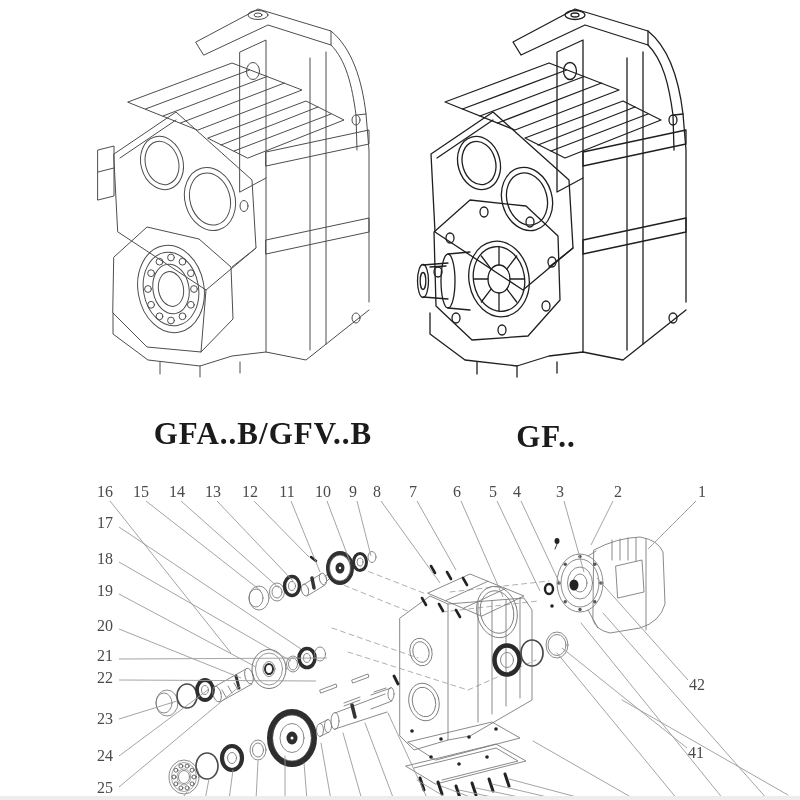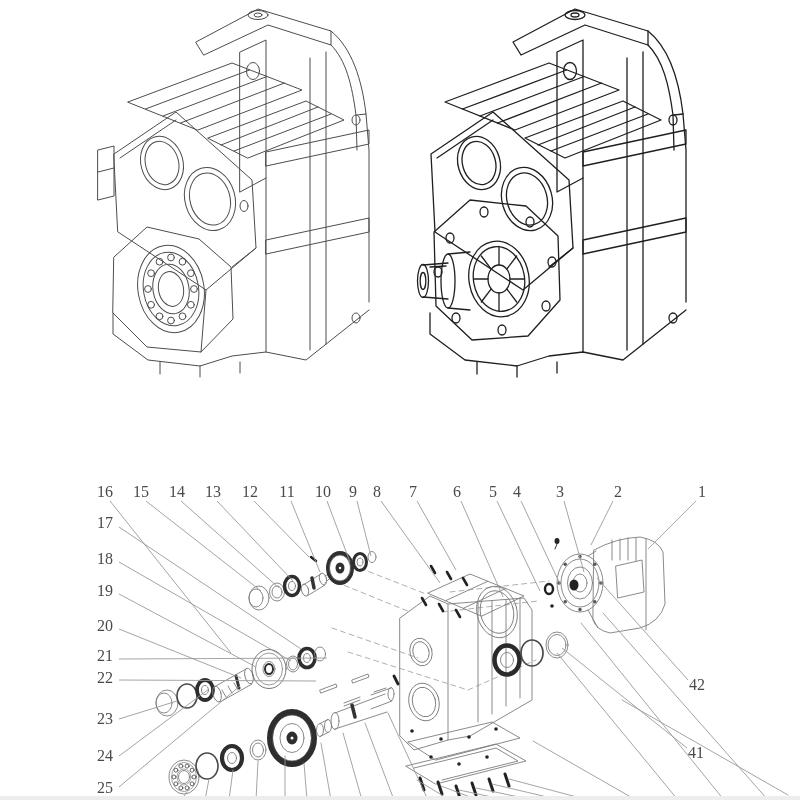--- a/index.html
+++ b/index.html
@@ -440,15 +440,17 @@
         <text x="105" y="761" text-anchor="middle" fill="#4a4a4a" font-size="16" font-family="&quot;Liberation Serif&quot;, serif">24</text>
         <line x1="119" y1="787" x2="240" y2="686" stroke="#9a9a9a" stroke-width="0.9"></line>
         <text x="105" y="793" text-anchor="middle" fill="#4a4a4a" font-size="16" font-family="&quot;Liberation Serif&quot;, serif">25</text>
         <line x1="687" y1="748" x2="562" y2="648" stroke="#9a9a9a" stroke-width="0.9"></line>
         <text x="696" y="758" text-anchor="middle" fill="#4a4a4a" font-size="16" font-family="&quot;Liberation Serif&quot;, serif">41</text>
         <line x1="688" y1="680" x2="597" y2="578" stroke="#9a9a9a" stroke-width="0.9"></line>
         <text x="697" y="690" text-anchor="middle" fill="#4a4a4a" font-size="16" font-family="&quot;Liberation Serif&quot;, serif">42</text>
       </g>
 </svg>
 
+<div class="model-label left">GFA..B/GFV..B</div>
+<div class="model-label right">GF..</div>
 
 <div class="photo-edge"></div>
 </div>
 
 </body></html>

